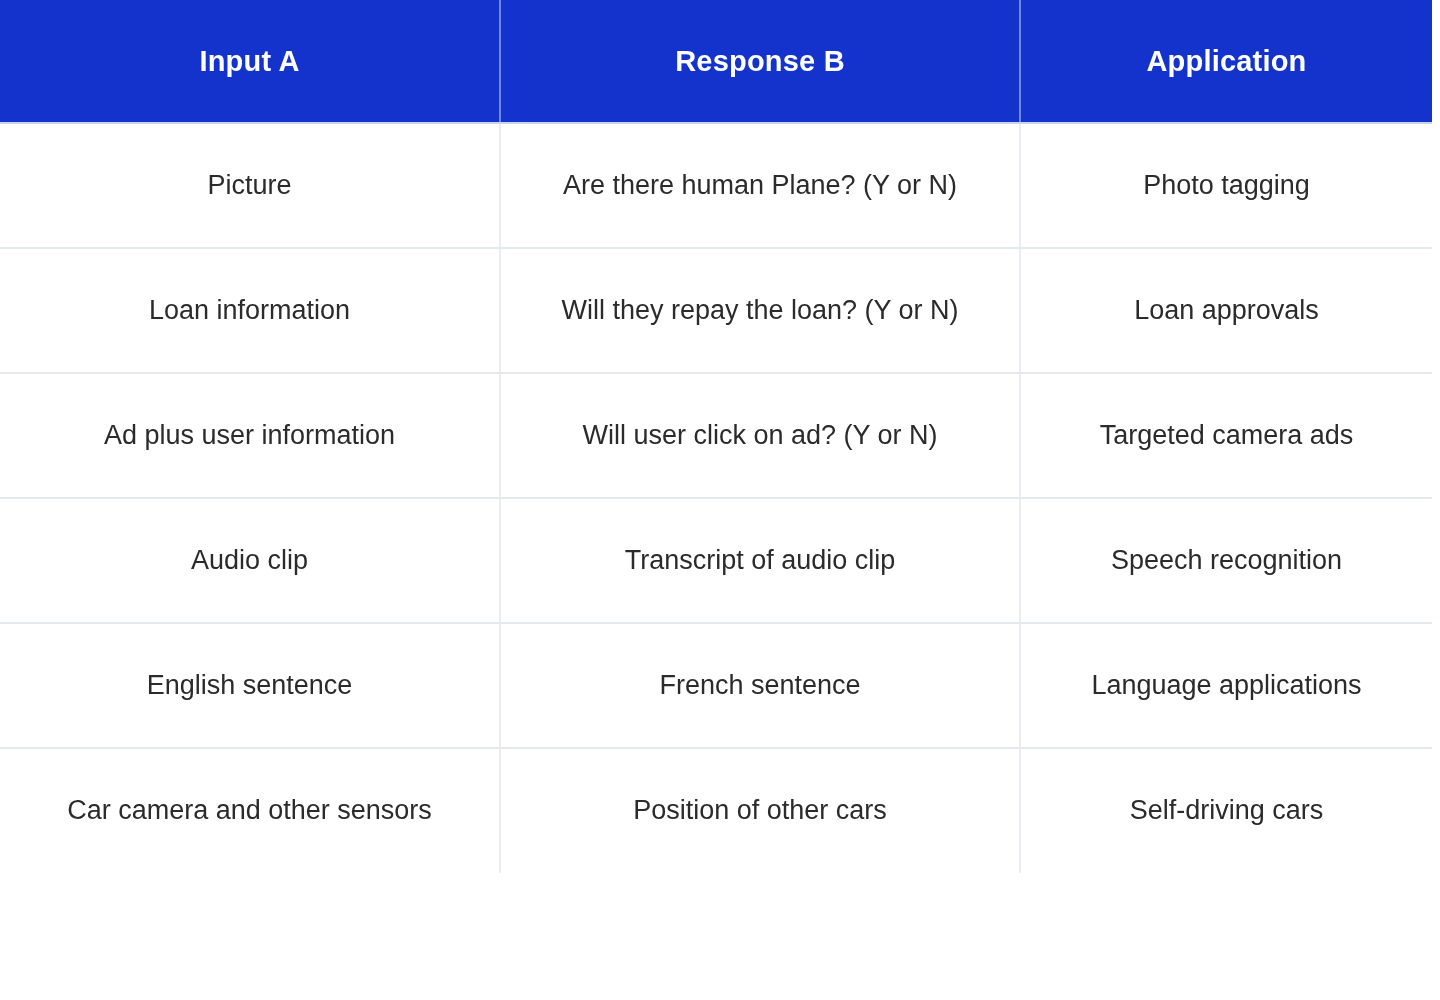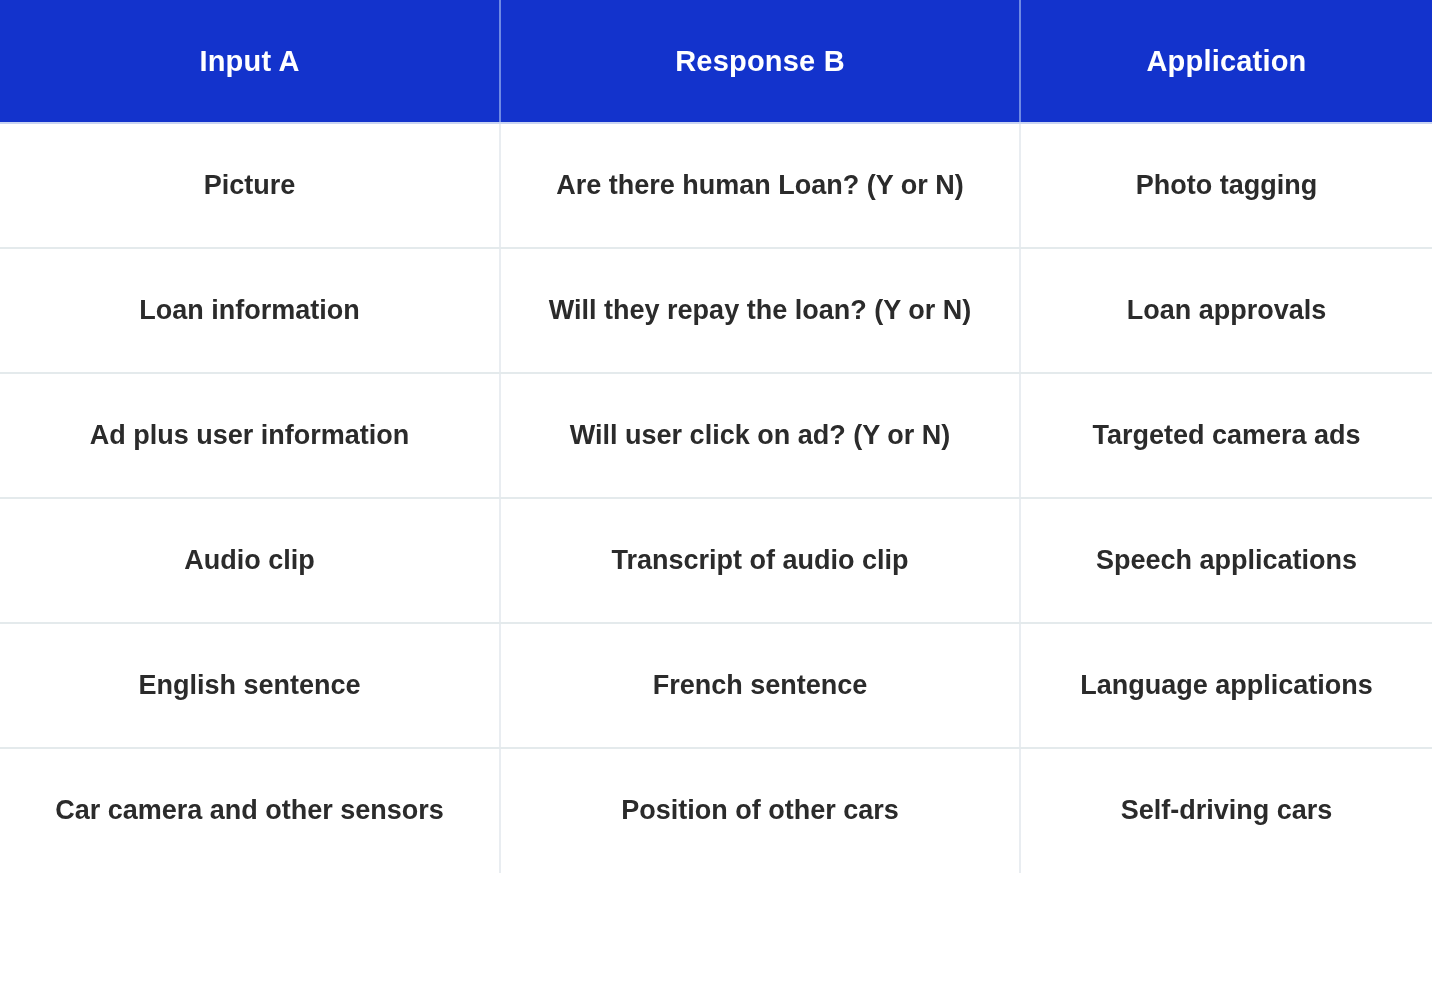--- a/index.html
+++ b/index.html
@@ -60,21 +60,21 @@
     border-bottom: 2px solid #c9d4f2;
   }
   thead th:last-child { border-right: none; margin-top: 37px; }
 
   
   tbody td {
     height: 125px;
     background: #ffffff;
     color: #2b2b2b;
     font-size: 27px;
-    font-weight: 700;
+    font-weight: 400;
     line-height: 1.45;
     text-align: center;
     vertical-align: middle;
     padding: 6px 14px;
     box-sizing: border-box;
     border-right: 2px solid #e9edf1;
     border-bottom: 2px solid #e4eaec;
   }
   tbody td:last-child { border-right: none; }
   tbody tr:last-child td { border-bottom: none; }
@@ -113,40 +113,40 @@
           <th>Input A</th>
           <th>Response B</th>
           <th>Application</th>
         </tr>
       </thead>
 
       <tbody>
 
         <tr>
           <td>Picture</td>
-          <td>Are there human Loan? (Y or N)</td>
+          <td>Are there human Plane? (Y or N)</td>
           <td>Photo tagging</td>
         </tr>
 
         <tr>
           <td>Loan information</td>
           <td>Will they repay the loan? (Y or N)</td>
           <td>Loan approvals</td>
         </tr>
 
         <tr>
           <td>Ad plus user information</td>
           <td>Will user click on ad? (Y or N)</td>
           <td>Targeted camera ads</td>
         </tr>
 
         <tr>
           <td>Audio clip</td>
           <td>Transcript of audio clip</td>
-          <td>Speech applications</td>
+          <td>Speech recognition</td>
         </tr>
 
         <tr>
           <td>English sentence</td>
           <td>French sentence</td>
           <td>Language applications</td>
         </tr>
 
 
         <tr>

